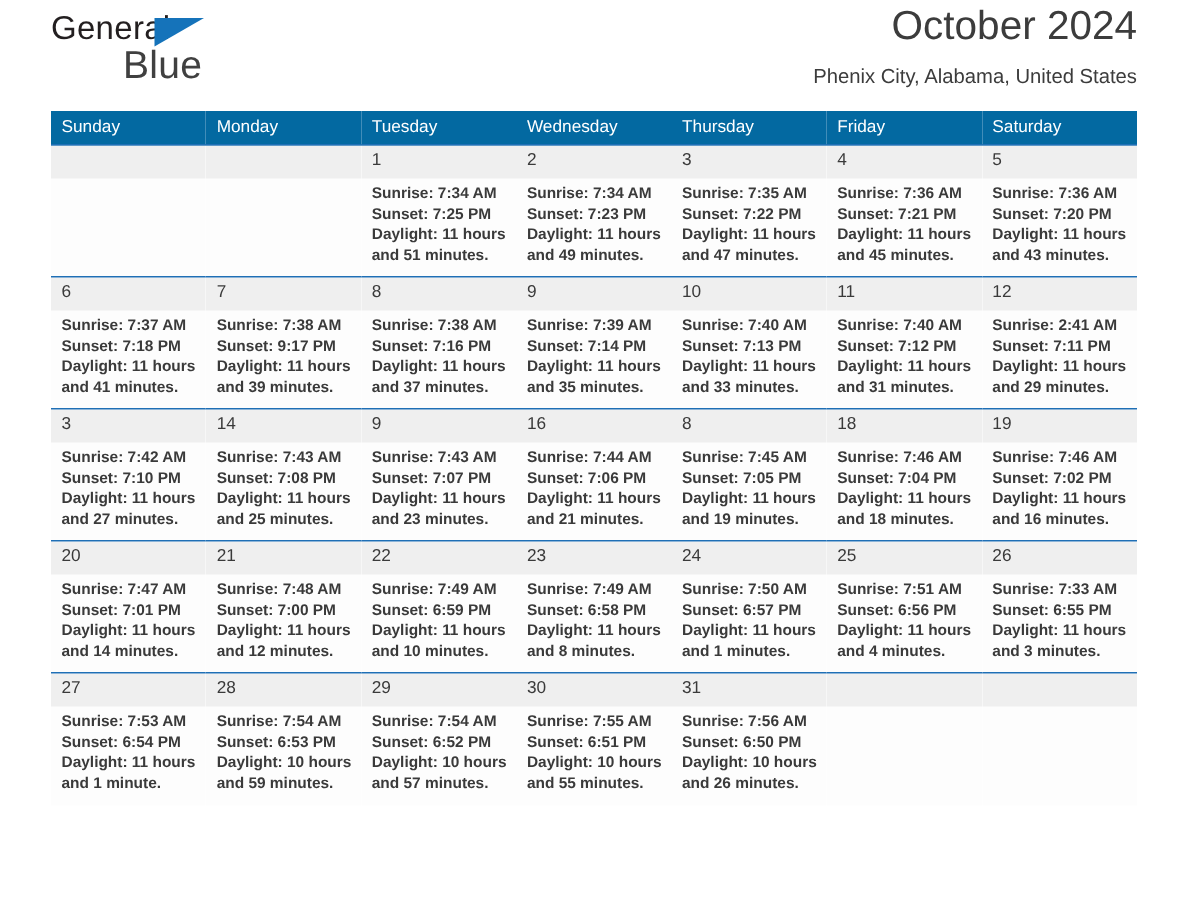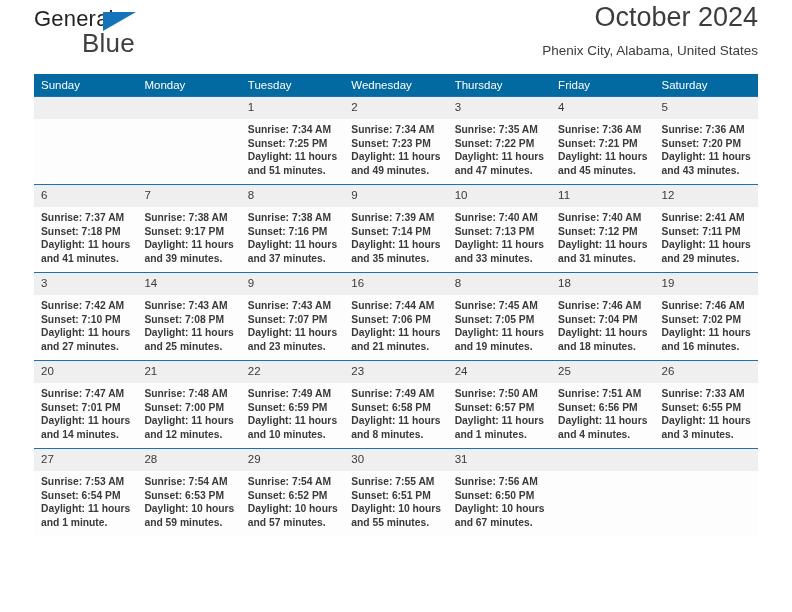--- a/index.html
+++ b/index.html
@@ -477,21 +477,21 @@
             <div>Daylight: 10 hours</div>
             <div>and 55 minutes.</div>
           </div>
         </td>
         <td>
           <div class="daynum">31</div>
           <div class="details">
             <div>Sunrise: 7:56 AM</div>
             <div>Sunset: 6:50 PM</div>
             <div>Daylight: 10 hours</div>
-            <div>and 67 minutes.</div>
+            <div>and 26 minutes.</div>
           </div>
         </td>
         <td>
           <div class="daynum blank"></div>
           <div class="details">
             <div></div>
             <div></div>
             <div></div>
             <div></div>
           </div>

